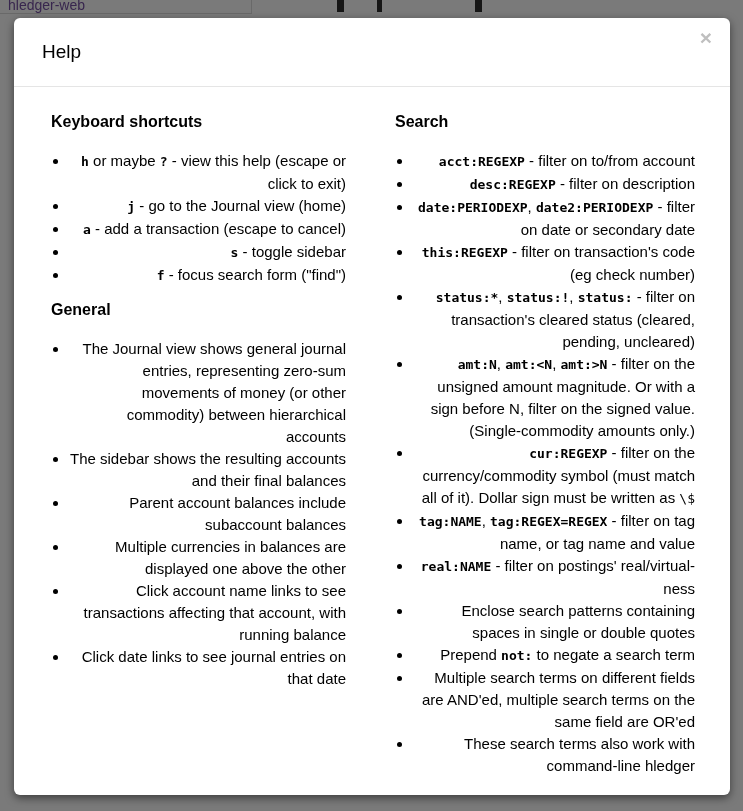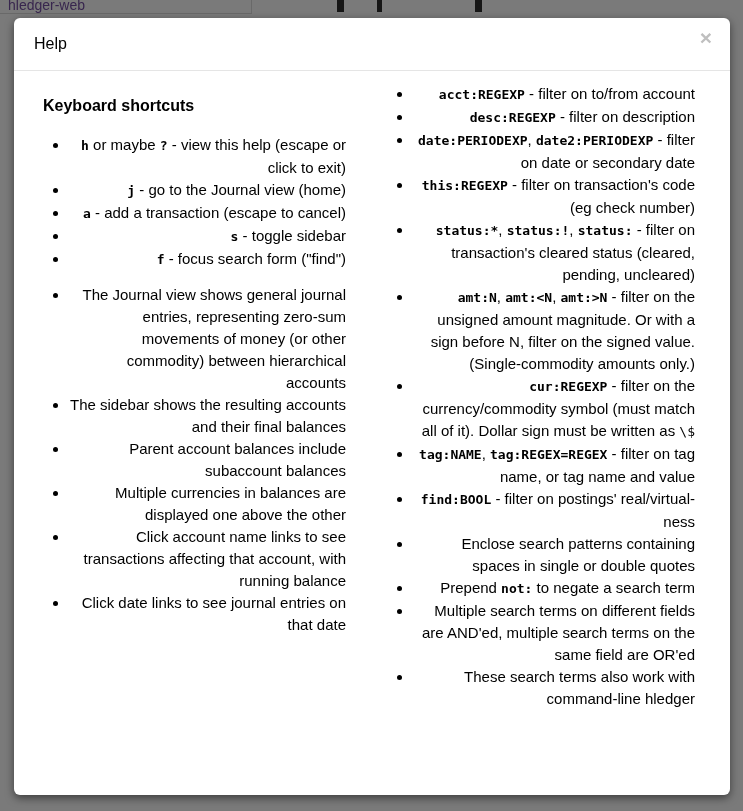--- a/index.html
+++ b/index.html
@@ -35,32 +35,32 @@
   
   .modal{
     position:absolute;left:14px;top:18px;width:716px;height:777px;
     background:var(--modal-bg);border-radius:6px;overflow:hidden;
     box-shadow:0 3px 9px rgba(0,0,0,0.5);
   }
   .modal-header{
     position:relative;padding:11px 16px;border-bottom:1px solid var(--divider);
   }
   .modal-title{
-    font-size:16px;font-weight:400;line-height:22px;margin:4px;color:var(--text);
+    font-size:19px;font-weight:400;line-height:22px;margin:12px;color:var(--text);
   }
   .close-btn{
     position:absolute;right:14px;top:7px;background:none;border:none;padding:2px 4px;
     font-family:inherit;font-size:21px;font-weight:700;line-height:1;
     color:var(--close);cursor:pointer;
   }
   .modal-body{padding:12px 14px 10px;display:flex;align-items:flex-start;}
   .col{width:50%;padding:0 15px;}
   .col-left{padding-right:20px;}
   .section-heading{
-    font-size:16px;font-weight:700;margin:14px 0 20px;line-height:17px;color:var(--text);
+    font-size:16px;font-weight:700;margin:14px 8px 20px;line-height:17px;color:var(--text);
   }
   .help-list{
     margin:0 0 13px;padding:0 0 0 26px;list-style:disc outside;text-align:right;
   }
   .help-list li{
     font-size:15px;line-height:22px;padding-right:6px;color:var(--text);
   }
   .code{
     font-family:"DejaVu Sans Mono","Liberation Mono",monospace;
     font-weight:700;font-size:13px;
@@ -92,40 +92,42 @@
   <div class="modal-body">
     <div class="col col-left">
         <h3 class="section-heading">Keyboard shortcuts</h3>
         <ul class="help-list">
           <li><span class="code">h</span> or maybe <span class="code">?</span> - view this help (escape or click to exit)</li>
           <li><span class="code">j</span> - go to the Journal view (home)</li>
           <li><span class="code">a</span> - add a transaction (escape to cancel)</li>
           <li><span class="code">s</span> - toggle sidebar</li>
           <li><span class="code">f</span> - focus search form ("find")</li>
         </ul>
+        <h3 class="section-heading">General</h3>
         <ul class="help-list">
           <li>The Journal view shows general journal entries, representing zero-sum movements of money (or other commodity) between hierarchical accounts</li>
           <li>The sidebar shows the resulting accounts and their final balances</li>
           <li>Parent account balances include subaccount balances</li>
           <li>Multiple currencies in balances are displayed one above the other</li>
           <li>Click account name links to see transactions affecting that account, with running balance</li>
           <li>Click date links to see journal entries on that date</li>
         </ul>
       </div>
     <div class="col col-right">
+        <h3 class="section-heading">Search</h3>
         <ul class="help-list">
           <li><span class="code">acct:REGEXP</span> - filter on to/from account</li>
           <li><span class="code">desc:REGEXP</span> - filter on description</li>
           <li><span class="code">date:PERIODEXP</span>, <span class="code">date2:PERIODEXP</span> - filter on date or secondary date</li>
           <li><span class="code">this:REGEXP</span> - filter on transaction's code (eg check number)</li>
           <li><span class="code">status:*</span>, <span class="code">status:!</span>, <span class="code">status:</span> - filter on transaction's cleared status (cleared, pending, uncleared)</li>
           <li><span class="code">amt:N</span>, <span class="code">amt:&lt;N</span>, <span class="code">amt:&gt;N</span> - filter on the unsigned amount magnitude. Or with a sign before N, filter on the signed value. (Single-commodity amounts only.)</li>
           <li><span class="code">cur:REGEXP</span> - filter on the currency/commodity symbol (must match all of it). Dollar sign must be written as <span class="mono">\$</span></li>
           <li><span class="code">tag:NAME</span>, <span class="code">tag:REGEX=REGEX</span> - filter on tag name, or tag name and value</li>
-          <li><span class="code">find:BOOL</span> - filter on postings' real/virtual-ness</li>
+          <li><span class="code">real:NAME</span> - filter on postings' real/virtual-ness</li>
           <li>Enclose search patterns containing spaces in single or double quotes</li>
           <li>Prepend <span class="code">not:</span> to negate a search term</li>
           <li>Multiple search terms on different fields are AND'ed, multiple search terms on the same field are OR'ed</li>
           <li>These search terms also work with command-line hledger</li>
         </ul>
       </div>
   </div>
 </div>
 
 </body></html>

